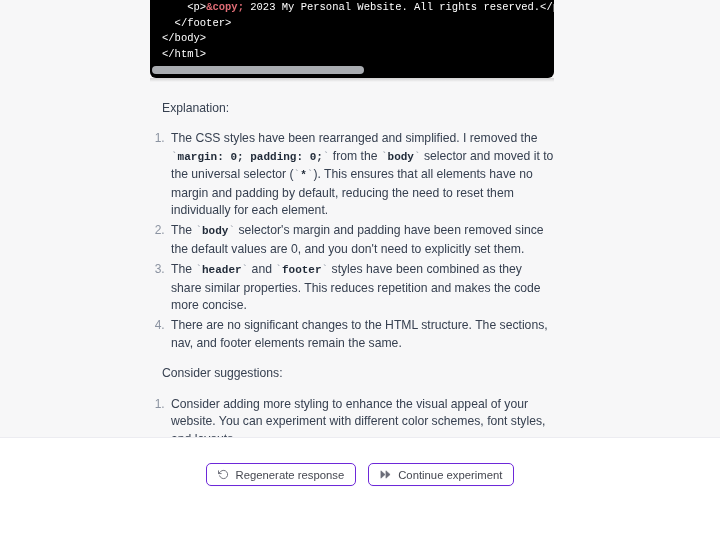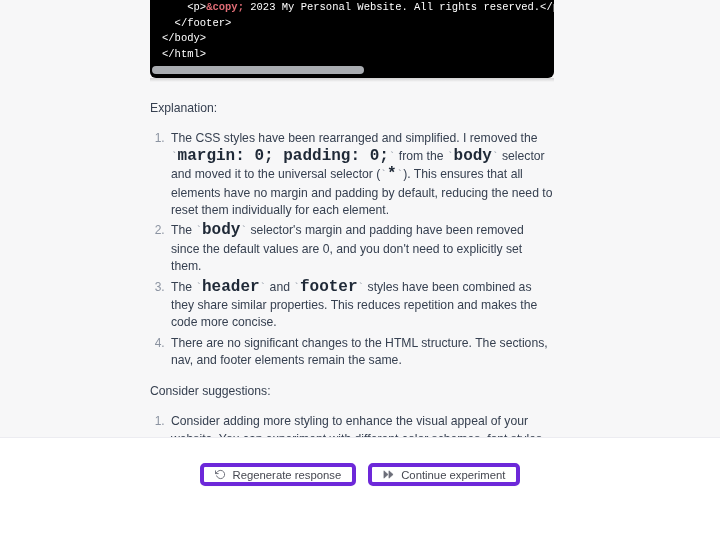--- a/index.html
+++ b/index.html
@@ -92,38 +92,38 @@
   }
 
   
   .prose {
     margin-top: 22px;
     font-size: 12.2px;
     line-height: 17.4px;
     color: #374151;
   }
   .prose p {
-    margin: 0 0 13px 0;
+    margin: 0 0 13px 12px;
   }
   .prose ol {
     margin: 0 0 13px 0;
     padding-left: 18px;
     list-style: decimal;
   }
   .prose ol li {
     margin: 0 0 3px 0;
     padding-left: 3px;
   }
   .prose ol li::marker {
     color: #8b93a1;
     font-size: 12px;
   }
   code.inline {
     font-family: "Liberation Mono", "DejaVu Sans Mono", monospace;
-    font-size: 16px;
+    font-size: 11px;
     font-weight: bold;
     color: #1f2937;
     white-space: nowrap;
   }
   .tick {
     color: #9aa1ad;
     font-family: "Liberation Mono", "DejaVu Sans Mono", monospace;
     font-size: 11px;
   }
 
@@ -156,21 +156,21 @@
     justify-content: center;
     gap: 12px;
   }
   .action-btn {
     display: flex;
     align-items: center;
     gap: 7px;
     height: 23px;
     padding: 0 11px;
     background: #ffffff;
-    border: 4px solid #6d28d9;
+    border: 1px solid #6d28d9;
     border-radius: 5px;
     font-size: 11.3px;
     color: #454750;
     box-sizing: border-box;
     cursor: pointer;
     white-space: nowrap;
     box-shadow: 0 1px 1px rgba(0,0,0,0.02);
   }
   .action-btn svg {
     display: block;

